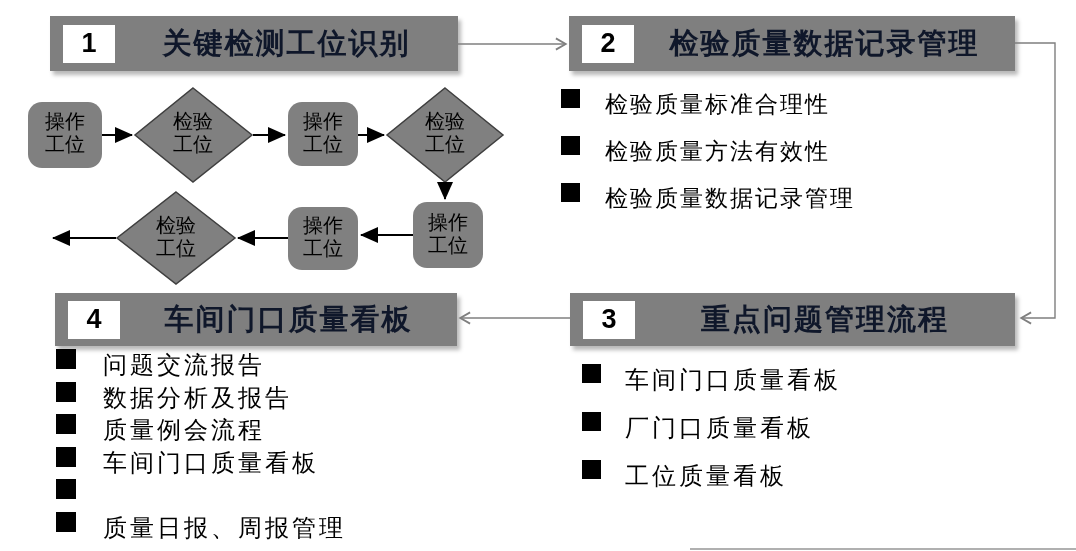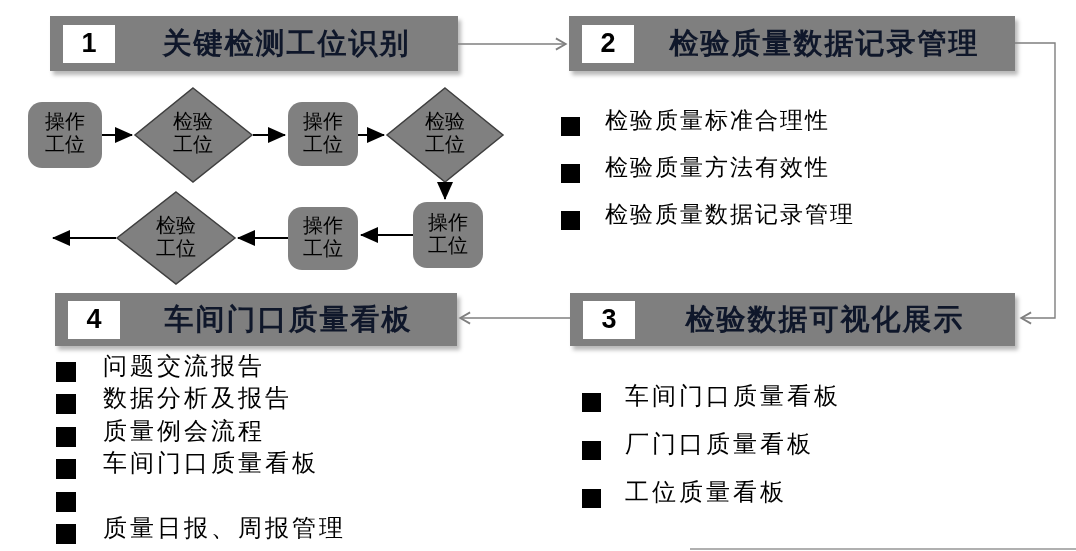--- a/index.html
+++ b/index.html
@@ -20,21 +20,21 @@
   .htitle{
     flex:1;text-align:center;color:#0f172a;font-weight:bold;font-size:29px;
     letter-spacing:2px;white-space:nowrap;
   }
   #header-1{left:50px;top:16px;width:408px;height:55px;}
   #header-2{left:569px;top:16px;width:446px;height:55px;}
   #header-4{left:55px;top:293px;width:402px;height:53px;}
   #header-3{left:570px;top:293px;width:445px;height:53px;}
   
   ul.bullets{position:absolute;margin:0;padding:0;list-style:none;color:#000000;}
-  ul.bullets li{display:flex;align-items:flex-end;white-space:nowrap;}
+  ul.bullets li{display:flex;align-items:flex-start;white-space:nowrap;}
   .sq{display:inline-block;width:19px;height:19px;background:#000000;flex:0 0 auto;}
   #list-2{left:561px;top:89px;font-size:23px;letter-spacing:2px;}
   #list-2 li{height:47px;}
   #list-2 .sq{margin-right:25px;}
   #list-3{left:582px;top:364px;font-size:24px;letter-spacing:3px;}
   #list-3 li{height:48px;}
   #list-3 .sq{margin-right:24px;}
   #list-4{left:56px;top:349px;font-size:24px;letter-spacing:3px;}
   #list-4 li{height:32.5px;}
   #list-4 .sq{margin-right:27px;width:20px;height:20px;}
@@ -59,21 +59,21 @@
     <div class="htitle">检验质量数据记录管理</div>
   </div>
 
   <div class="header" id="header-4">
     <div class="numbox">4</div>
     <div class="htitle">车间门口质量看板</div>
   </div>
 
   <div class="header" id="header-3">
     <div class="numbox">3</div>
-    <div class="htitle">检验数据可视化展示</div>
+    <div class="htitle">重点问题管理流程</div>
   </div>
 
   <svg id="connector-svg" width="1076" height="551" viewBox="0 0 1076 551">
     <defs>
       <marker id="chev" markerWidth="10" markerHeight="12" refX="7.5" refY="5" orient="auto">
         <path d="M1,1 L8,5 L1,9" fill="none" stroke="#7f7f7f" stroke-width="1.3"></path>
       </marker>
     </defs>
     <path d="M455,44 H565" stroke="#7f7f7f" stroke-width="1.4" fill="none" marker-end="url(#chev)"></path>
     <path d="M1014,43 H1055 V318 H1022" stroke="#7f7f7f" stroke-width="1.4" fill="none" marker-end="url(#chev)"></path>

